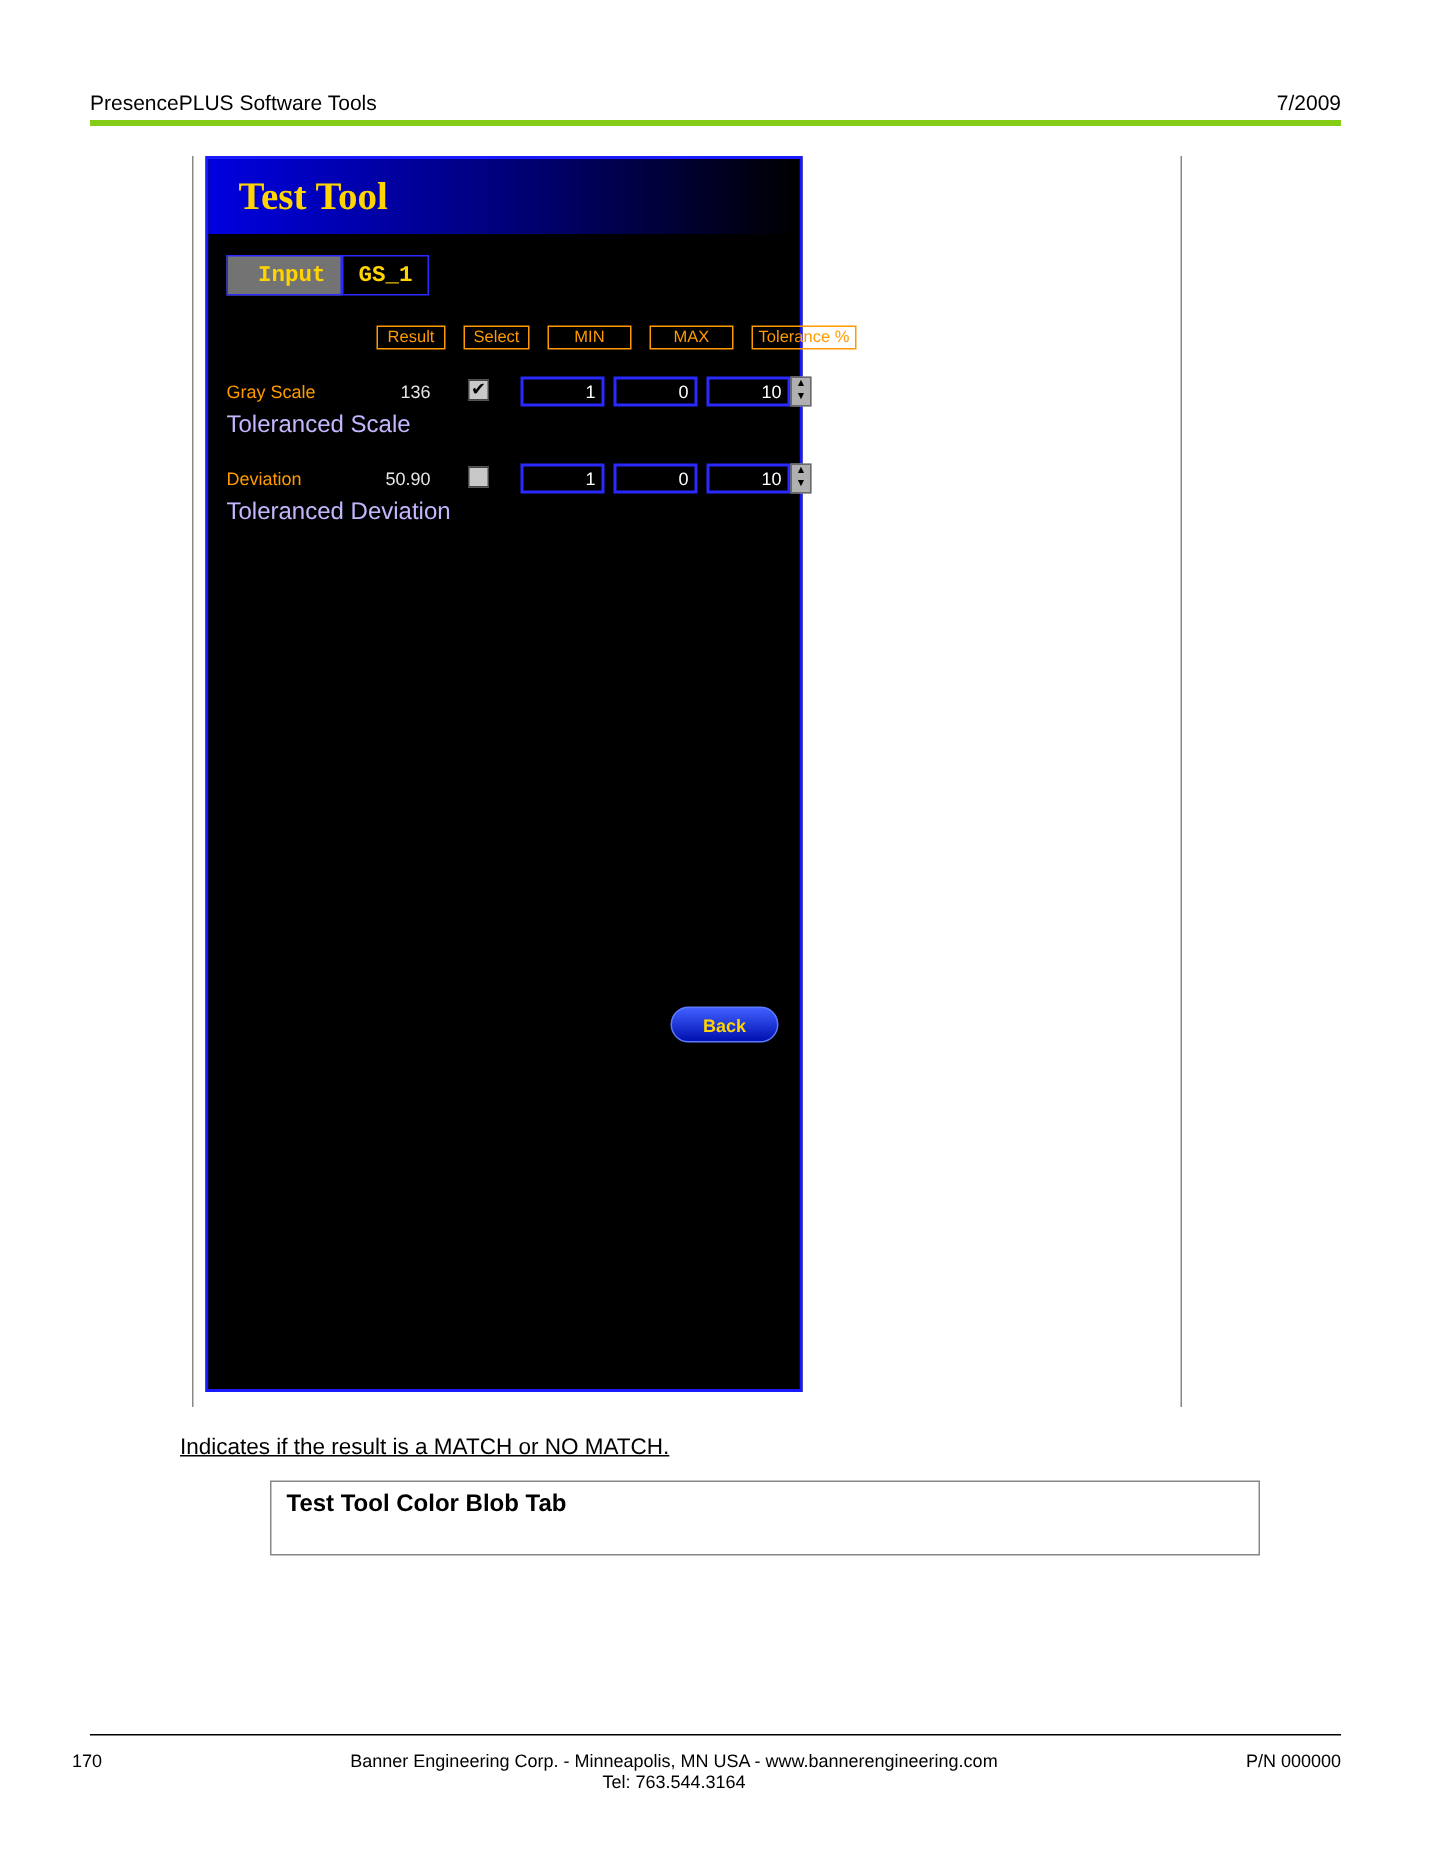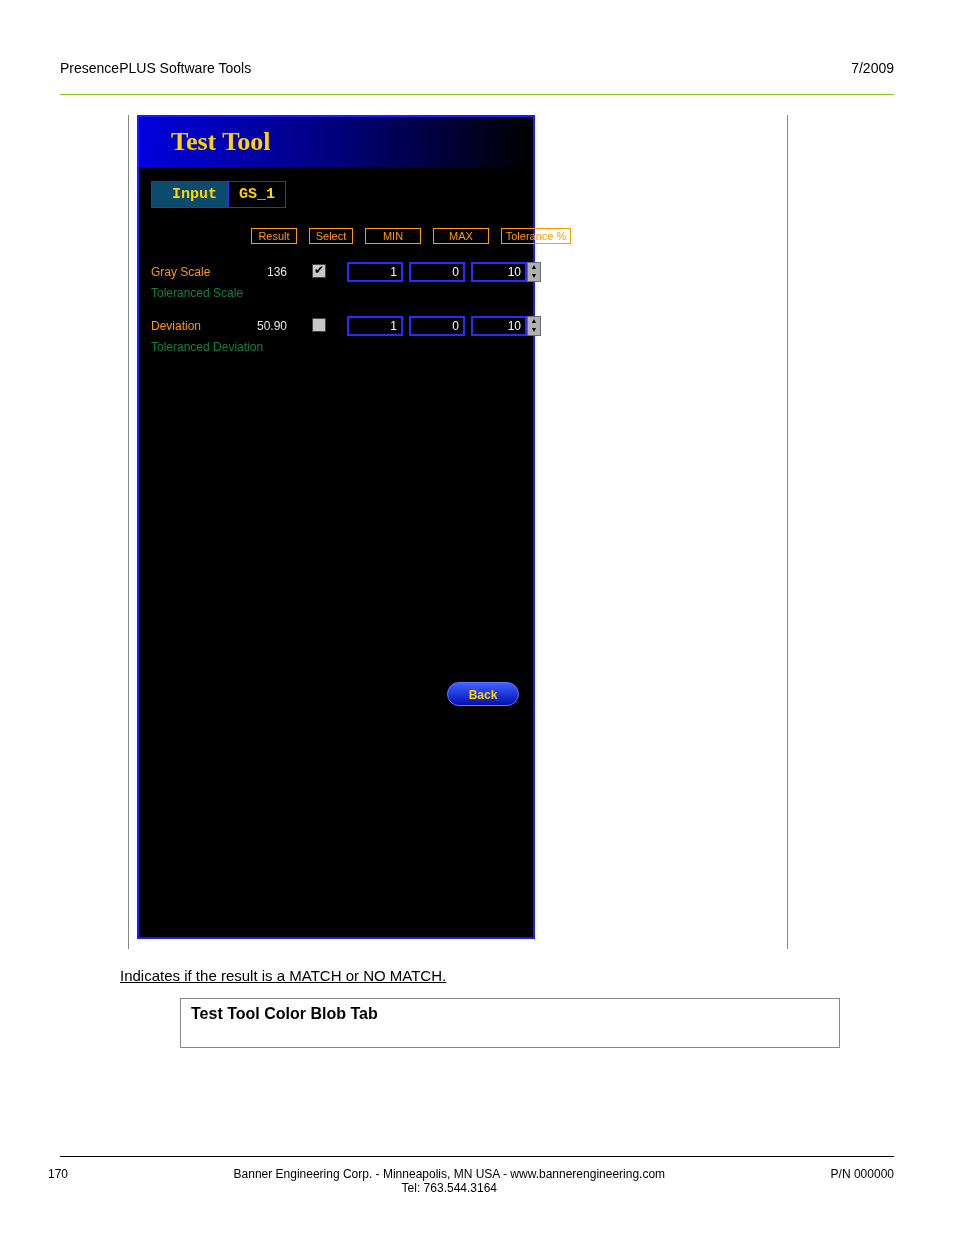--- a/index.html
+++ b/index.html
@@ -1,40 +1,40 @@
 <!DOCTYPE html>
 <html><head>
 <meta charset="utf-8">
 <style>
   * { box-sizing: border-box; margin: 0; padding: 0; }
   html, body { width: 954px; height: 1235px; background: #fff; font-family: Arial, Helvetica, sans-serif; }
   .page { width: 954px; height: 1235px; position: relative; padding: 60px 60px 40px 60px; }
-  .hdr { display: flex; justify-content: space-between; font-size: 14px; color: #000; border-bottom: 1px solid #84cc16; padding-bottom: 18px; margin-bottom: 20px; }
+  .hdr { display: flex; justify-content: space-between; font-size: 14px; color: #000; border-bottom: 4px solid #84cc16; padding-bottom: 4px; margin-bottom: 20px; }
   .figure-container { margin-left: 68px; border: 1px solid #888; border-top: none; border-bottom: none; width: 660px; padding: 0 0 10px 8px; }
   .panel { width: 398px; background: #000; border: 2px solid #1a1aff; }
-  .panel-title { font-family: "Times New Roman", serif; font-weight: bold; font-size: 26px; color: #ffd400; padding: 10px 32px; background: linear-gradient(90deg, #0000e0 0%, #000070 55%, #000 100%); }
+  .panel-title { font-family: "Times New Roman", serif; font-weight: bold; font-size: 26px; color: #ffd400; padding: 10px 20px; background: linear-gradient(90deg, #0000e0 0%, #000070 55%, #000 100%); }
   .panel-body { background: #000; padding: 14px 12px 16px 12px; min-height: 770px; position: relative; }
   .tabs { display: flex; gap: 0; margin-bottom: 20px; }
   .tab { font-family: "Courier New", monospace; font-weight: bold; font-size: 15px; padding: 4px 10px; border: 1px solid #2a2aff; background: #000; cursor: default; }
-  .tab.active { background: #0c4a6e; color: #ffd400; padding-left: 20px; }
+  .tab.active { background: #737373; color: #ffd400; padding-left: 20px; }
   .tab.inactive { color: #ffd400; text-align: right; }
   .col-headers { display: grid; grid-template-columns: 88px 46px 44px 56px 56px 70px; gap: 12px; margin-bottom: 18px; font-family: Arial, sans-serif; font-size: 11px; }
   .col-headers .h { text-align: center; padding: 1px 2px; border: 1px solid #ff9a00; color: #ff9a00; }
   .col-headers .spacer { border: none; }
   .row { display: grid; grid-template-columns: 88px 46px 44px 56px 56px 70px; gap: 6px; align-items: center; margin-bottom: 4px; font-size: 12px; }
   .lbl { color: #ff9a00; }
   .result { color: #e5e5e5; text-align: right; padding-right: 4px; font-size: 12px; }
   .chk { display: inline-block; width: 14px; height: 14px; background: #c8c8c8; border: 1px solid #444; margin: 0 auto; position: relative; }
   .chk.checked::after { content: "✔"; position: absolute; left: 1px; top: -2px; font-size: 12px; color: #000; }
   .num { background: #000; border: 2px solid #2a2aff; color: #fff; font-size: 12px; height: 20px; text-align: right; padding: 0 4px; line-height: 16px; }
   .spin { display: flex; }
   .spin .num { flex: 1; }
   .spin .arrows { width: 14px; display: flex; flex-direction: column; border: 1px solid #6a6a6a; background: #b0b0b0; }
   .spin .arrows span { flex: 1; font-size: 7px; line-height: 8px; text-align: center; color: #000; }
-  .sub { color: #15803d; font-size: 12px; margin: 2px 0 16px 0; }
+  .sub { color: #c4b5fd; font-size: 16px; margin: 2px 0 16px 0; }
   .back-btn { position: absolute; right: 14px; top: 515px; width: 72px; height: 24px; border-radius: 12px; background: linear-gradient(180deg, #4060ff 0%, #0010b0 100%); color: #ffd400; font-weight: bold; font-size: 12px; text-align: center; line-height: 24px; border: 1px solid #5a7aff; }
   .caption { font-size: 15px; margin: 18px 0 14px 60px; text-decoration: underline; }
   .section-box { margin-left: 120px; width: 660px; border: 1px solid #888; padding: 6px 10px 24px 10px; }
   .section-box .title { font-weight: bold; font-size: 16px; }
   .footer-rule { width: 834px; border-top: 1px solid #000; margin: 0 60px; position: absolute; bottom: 78px; left: 0; }
   .footer { position: absolute; bottom: 40px; left: 48px; right: 60px; display: flex; justify-content: space-between; font-size: 12px; }
   .footer .center { text-align: center; flex: 1; }
 </style>
 </head>
 <body>

